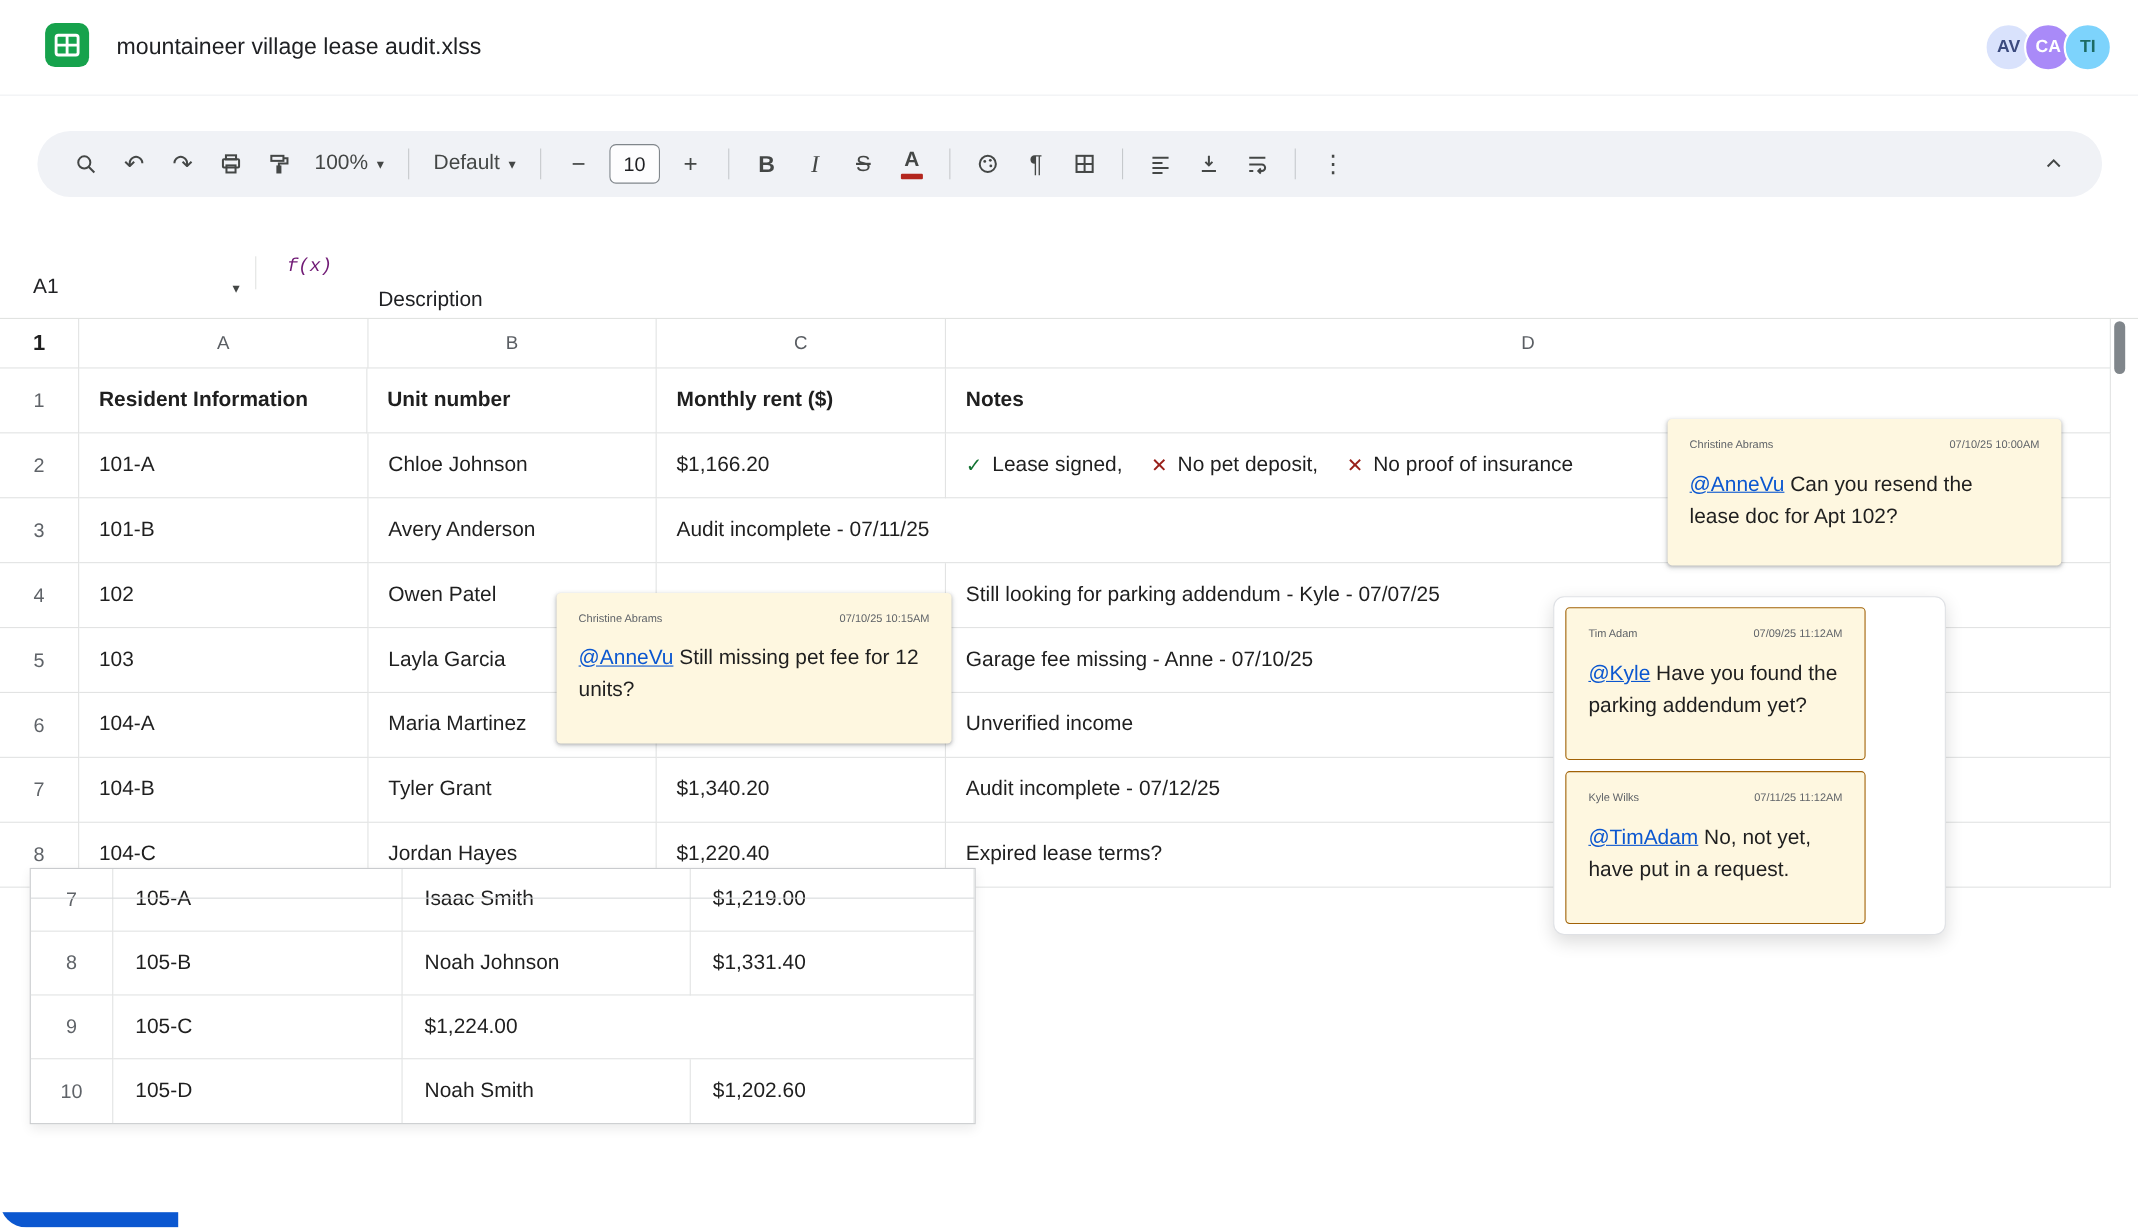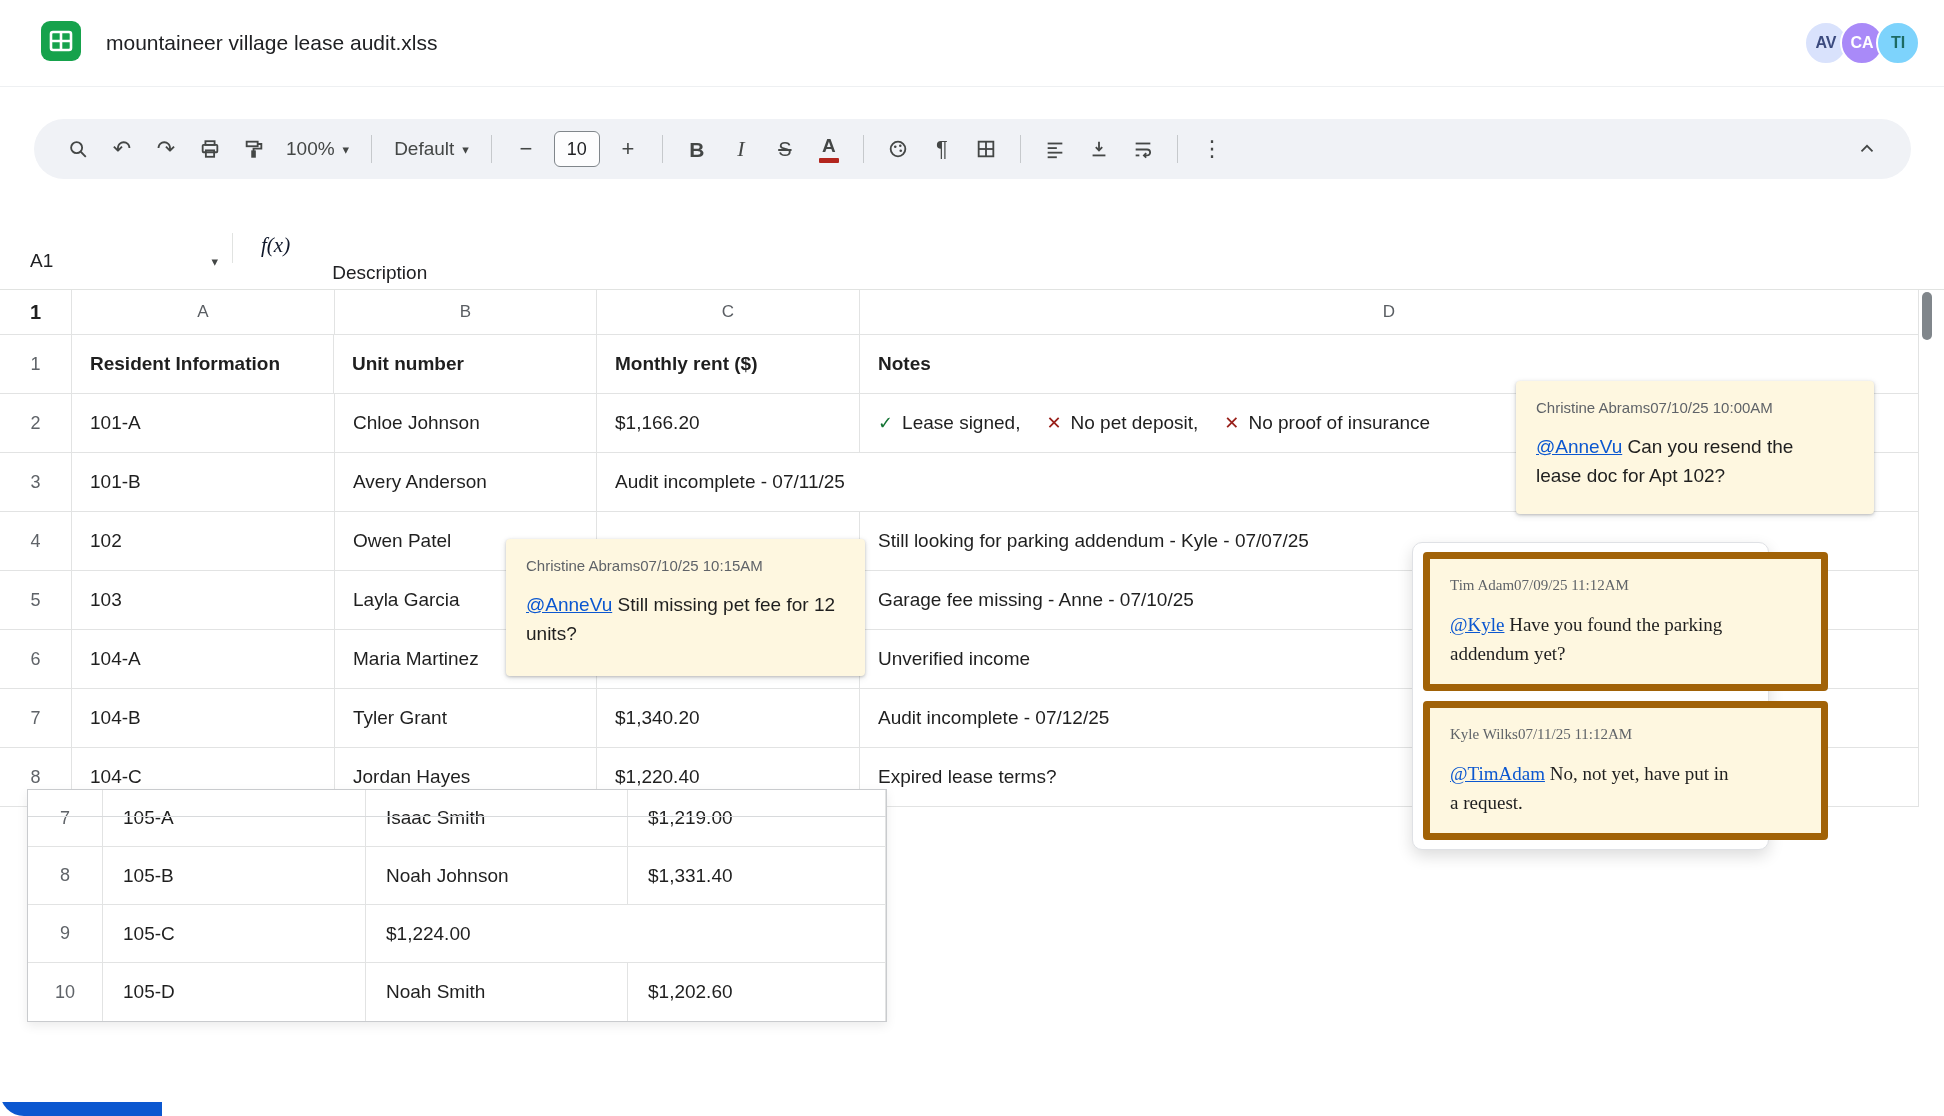--- a/index.html
+++ b/index.html
@@ -38,21 +38,21 @@
   .tcolor-a .a-bar { width:20px; height:5px; background:#b3261e; margin-top:3px; border-radius:1px; }
   .tb-right { margin-left:auto; }
 
   
   .formula-bar { position:absolute; top:233px; left:0; right:0; height:57px; background:#fff;
                  border-bottom:1px solid #e1e3e1; display:flex; }
   .name-box { width:232px; display:flex; align-items:center; padding:0 14px 0 30px; }
   .name-box .ref { font-size:19px; color:#202124; }
   .name-box .caret { margin-left:auto; }
   .fb-divider { width:1px; height:30px; background:#e1e3e1; }
-  .fx { font-style:italic; font-family:Liberation Serif, serif; color:#0f172a; font-size:21px; margin-left:28px; }
+  .fx { font-style:italic; font-family:Liberation Mono, monospace; color:#701a75; font-size:17px; margin-left:28px; }
   .fb-value { font-size:19px; color:#202124; margin-left:42px;margin-top:29px; }
 
   
   .grid { position:absolute; top:290px; left:0; width:1919px; background:#fff; }
   .grow { display:flex; height:59px; }
   .grow.colhead { height:45px; }
   .gcell { border-right:1px solid #e2e3e3; border-bottom:1px solid #e2e3e3; display:flex; align-items:center;
            padding-left:18px; font-size:19px; color:#1f1f1f; overflow:hidden; white-space:nowrap; }
   .gcell.head { justify-content:center; padding-left:0; color:#5a5e63; font-size:17px; }
   .gcell.rownum { justify-content:center; padding-left:0; color:#5f6368; font-size:18px; }
@@ -80,32 +80,32 @@
   .f0 { width:75px; flex:none; }
   .fA { width:263px; flex:none; }
   .fB { width:262px; flex:none; }
   .fC { flex:1; }
   .frow:last-child .fcell { border-bottom:none; }
   .strike-line { position:absolute; left:0; right:0; top:26px; height:1px; background:#d8dadc; }
 
   
   .comment-card { position:absolute; background:#fef7e0; border-radius:4px; padding:18px 20px 16px;
                   box-shadow:0 1px 3px rgba(60,64,67,0.28), 0 2px 6px rgba(60,64,67,0.15); }
-  .cc-head { display:flex; align-items:center; color:#5f6368; font-size:15px; }
+  .cc-head { display:flex; justify-content:space-between; align-items:center; color:#5f6368; font-size:10px; }
   .cc-author { font-weight:500; }
   .cc-body { margin-top:16px; font-size:19px; color:#1f1f1f; line-height:29px; }
   .mention { color:#0b57d0; text-decoration:underline; cursor:pointer; }
   .card1 { left:1516px; top:381px; width:358px; min-height:133px; }
   .card1 .cc-body { max-width:285px; }
   .card2 { left:506px; top:539px; width:359px; min-height:137px; }
   .card2 .cc-body { max-width:315px; }
   .thread { position:absolute; left:1412px; top:542px; width:357px; height:308px; background:#fff;
             border:1px solid #dfe1e5; border-radius:10px; box-shadow:0 6px 16px rgba(0,0,0,0.14); padding:9px 10px; }
-  .thread .comment-card { position:static; width:405px; height:139px; box-shadow:none;
-                          border:7px solid #a16207; margin-bottom:10px;font-family:Liberation Serif, serif; }
+  .thread .comment-card { position:static; width:273px; height:139px; box-shadow:none;
+                          border:1px solid #a16207; margin-bottom:10px; }
   .thread .comment-card .cc-body { max-width:280px; }
   .thread .comment-card:last-child { margin-bottom:0; }
 
   
   .bottom-blue-bar { position:absolute; left:0; top:1102px; width:162px; height:14px; background:#0b57d0; }
 </style>
 </head>
 <body>
 
 <div class="app">

